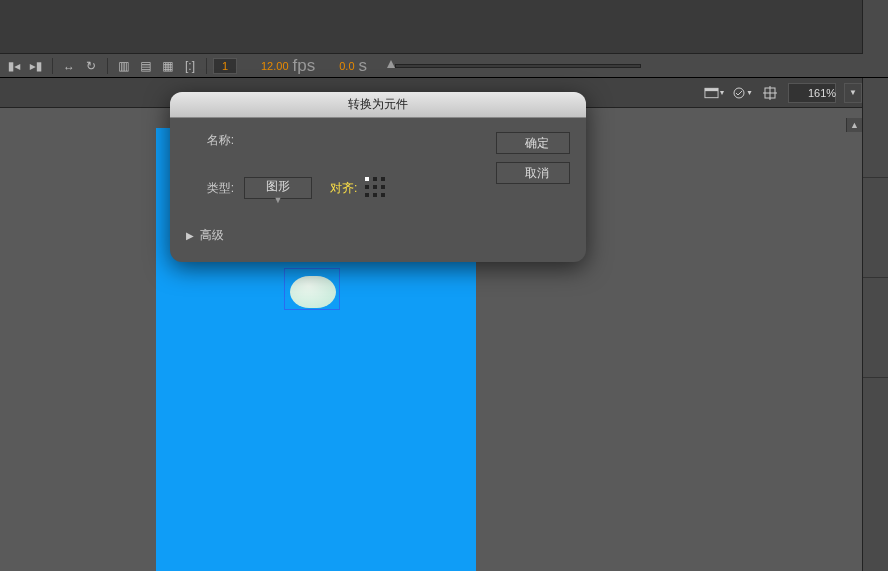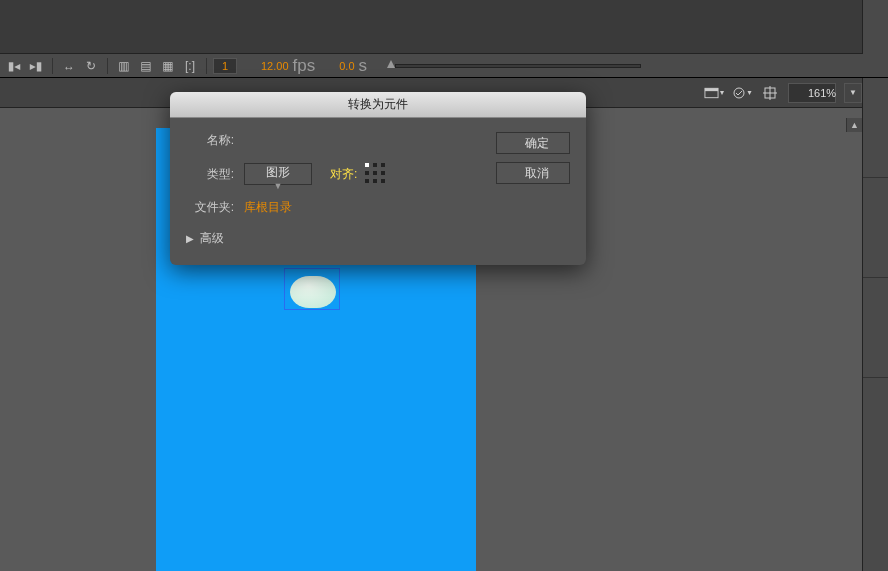--- a/index.html
+++ b/index.html
@@ -30,24 +30,24 @@
   .canvas { position: absolute; top: 20px; left: 156px; width: 320px; height: 460px; background: #0f9df7; }
   .ellipse-shape { position: absolute; top: 148px; left: 134px; width: 46px; height: 32px; background: radial-gradient(ellipse at 40% 30%, #eef8f0, #bfe8d6); border-radius: 50% / 60%; }
   .sel-box { position: absolute; top: 140px; left: 128px; width: 56px; height: 42px; border: 1px solid #2a6cf0; }
 
   
   .side-col { position: absolute; top: 78px; right: 0; width: 26px; bottom: 0; background: #4a4a4a; border-left: 1px solid #222; }
   .side-col .blk { height: 100px; border-bottom: 1px solid #333; }
   .scroll-up { position: absolute; top: 118px; right: 26px; width: 16px; height: 14px; background: #4a4a4a; border-left:1px solid #333; display:flex; align-items:center; justify-content:center; color:#bbb; font-size:9px;}
 
   
-  .dialog { position: absolute; top: 92px; left: 170px; width: 416px; background: #535353; border-radius: 6px; box-shadow: 0 6px 24px rgba(0,0,0,0.6); overflow: hidden; }
+  .dialog { position: absolute; top: 92px; left: 170px; width: 416px; background: #535353; border-radius: 12px; box-shadow: 0 6px 24px rgba(0,0,0,0.6); overflow: hidden; }
   .dlg-title { height: 26px; background: linear-gradient(#e8e8e8,#c4c4c4); color: #222; font-size: 12px; display: flex; align-items: center; justify-content: center; border-bottom: 1px solid #888; }
   .dlg-body { padding: 14px 16px 18px 16px; position: relative; }
-  .row { display: flex; align-items: center; margin-bottom: 14px; }
+  .row { display: flex; align-items: center; margin-bottom: 28px; }
   .lbl { width: 48px; text-align: right; margin-right: 10px; color: #ccc; }
   .name-input { width: 248px; height: 22px; background: #333; border: 2px solid #d08a2c; color: #ddd; padding: 0 4px; font-size: 12px; }
   .type-combo { width: 68px; height: 22px; background: #555; border: 1px solid #333; display: flex; align-items: center; justify-content: space-between; padding: 0 6px; color: #ddd; cursor: pointer; margin-right: 18px; flex-direction: column; }
   .type-combo .dd { font-size: 9px; color: #999; }
   .align-lbl { color: #fde047; margin-right: 8px; }
   .align-grid { width: 22px; height: 22px; display: grid; grid-template-columns: repeat(3,1fr); grid-template-rows: repeat(3,1fr); gap: 2px; }
   .align-grid span { background: #222; width:4px; height:4px; }
   .align-grid span.on { background: #fff; }
   .folder-link { color: #e88a00; cursor: pointer; }
   .adv-row { display: flex; align-items: center; color: #ccc; cursor: pointer; margin-top: 6px; }
@@ -148,24 +148,20 @@
           <span></span>
         <span></span>
           <span></span>
           <span></span>
         <span></span>
           <span></span>
           <span></span>
       </div>
     </div>
 
-    <div class="row">
-      <div class="lbl">文件夹:</div>
-      <span class="folder-link">库根目录</span>
-    </div>
 
     <div class="adv-row">
       <span class="tri">▶</span>
       <span>高级</span>
     </div>
 
     <div class="btns">
       <div class="btn">确定</div>
       <div class="btn">取消</div>
     </div>

